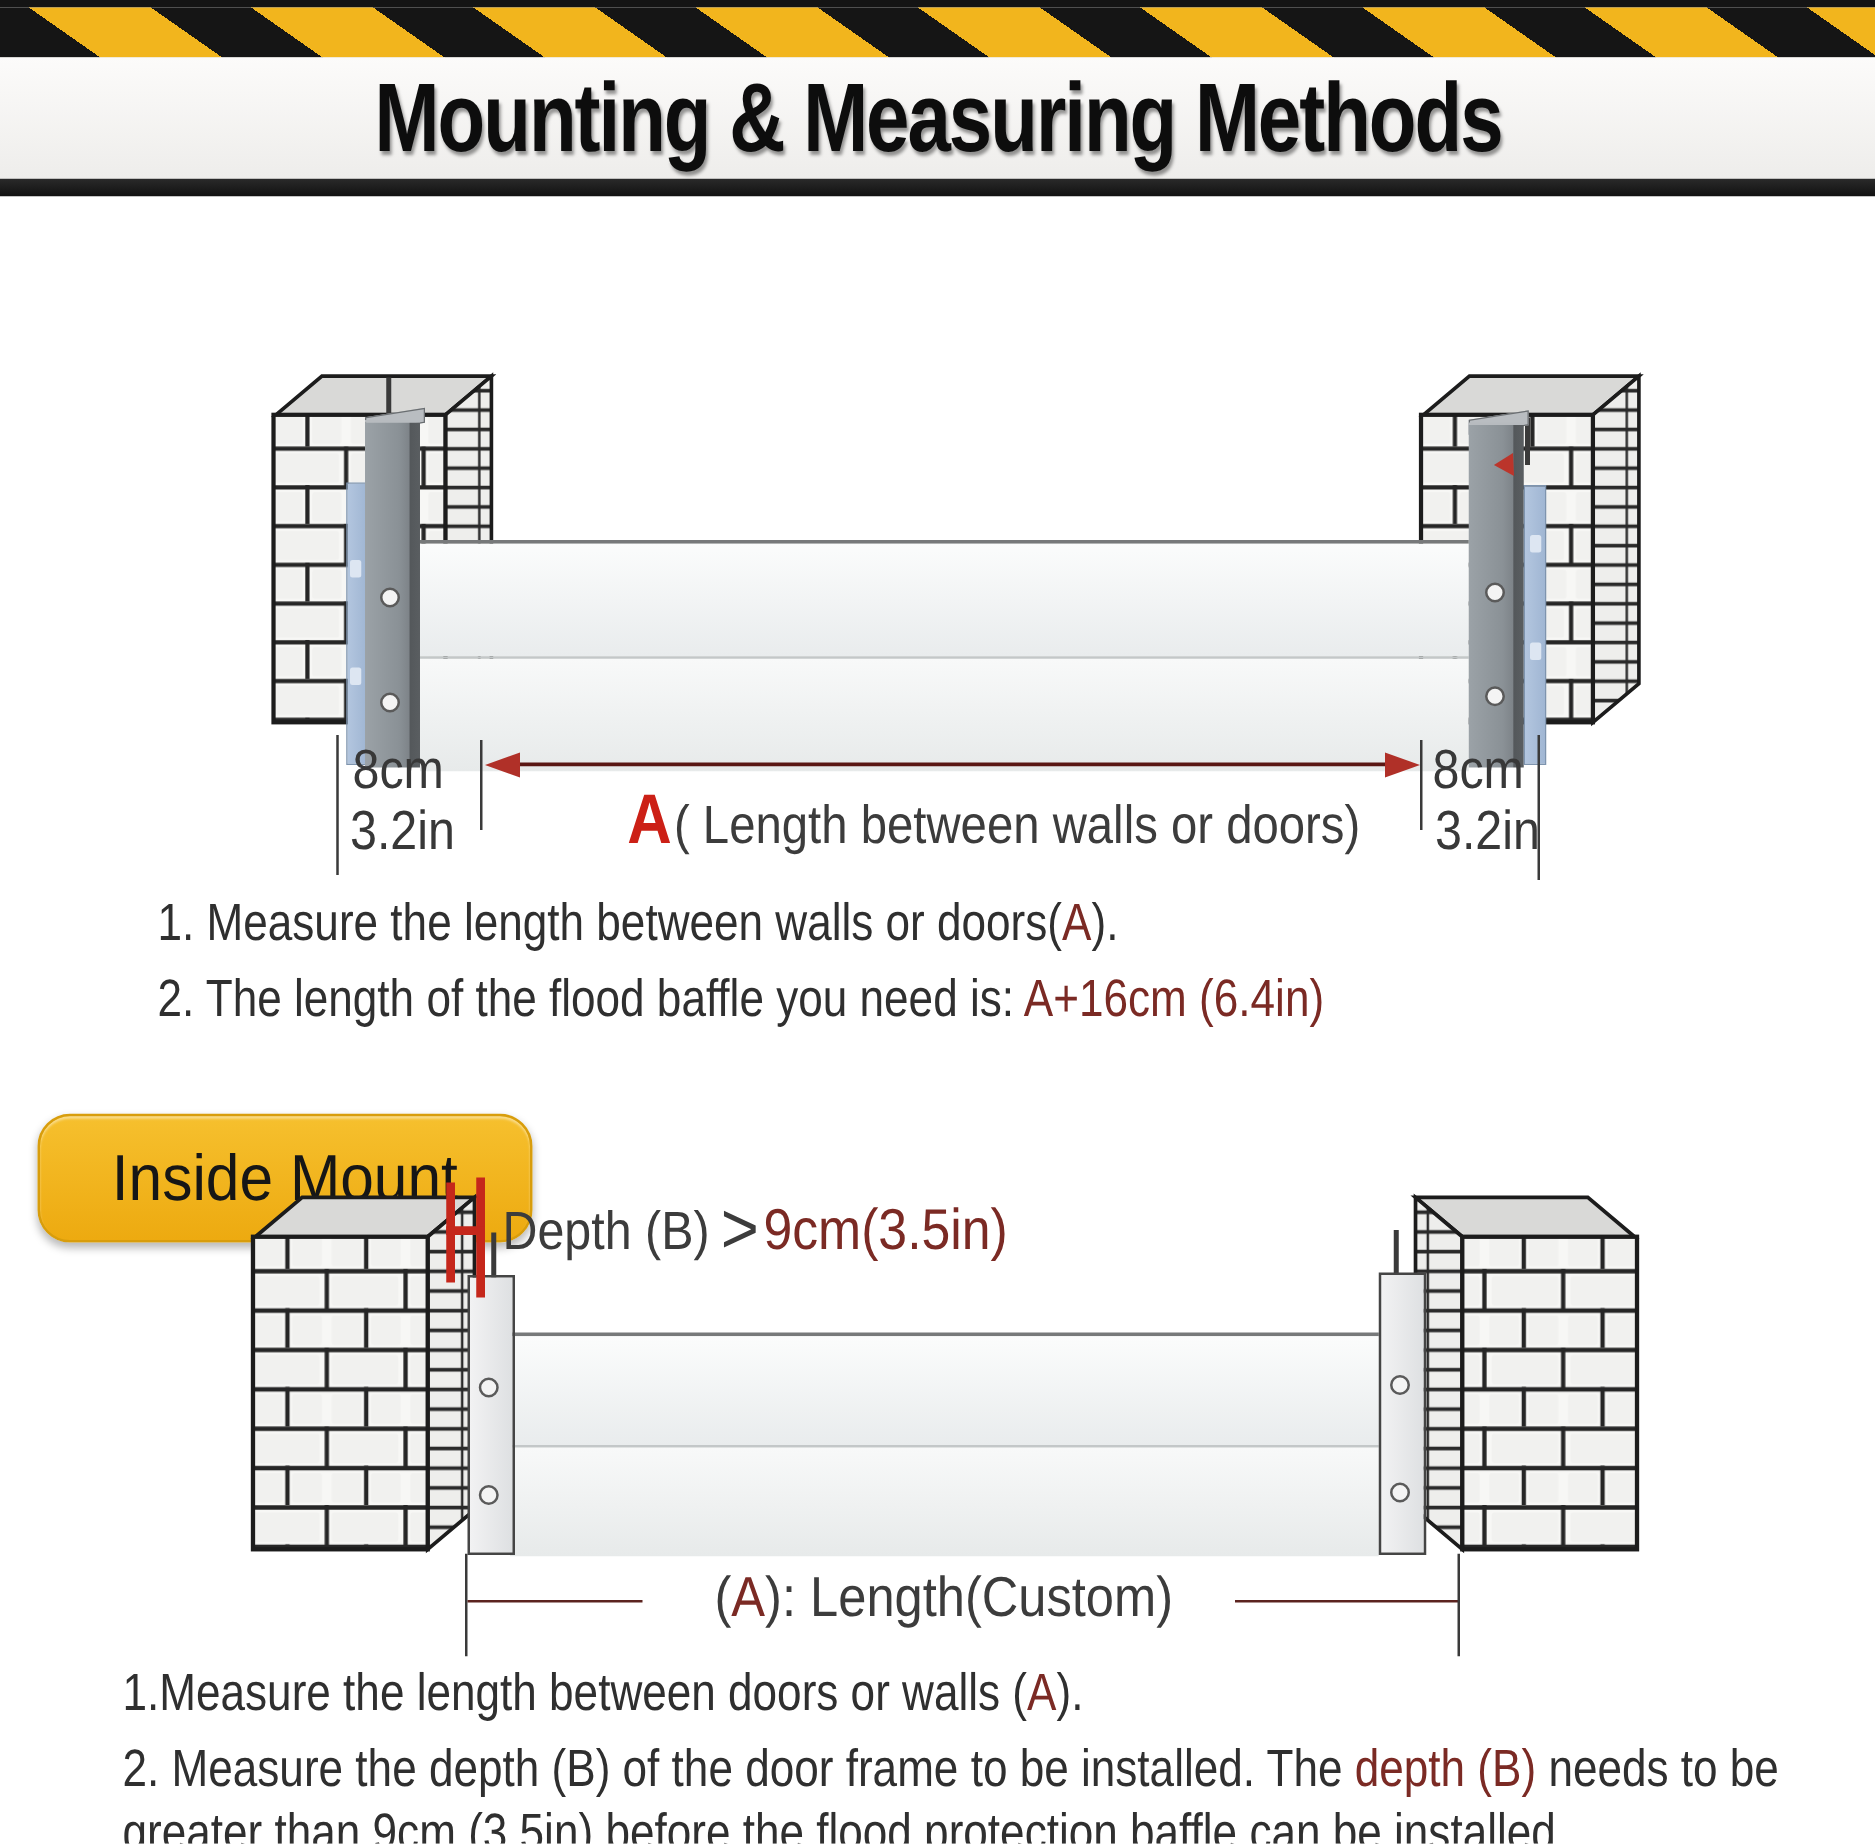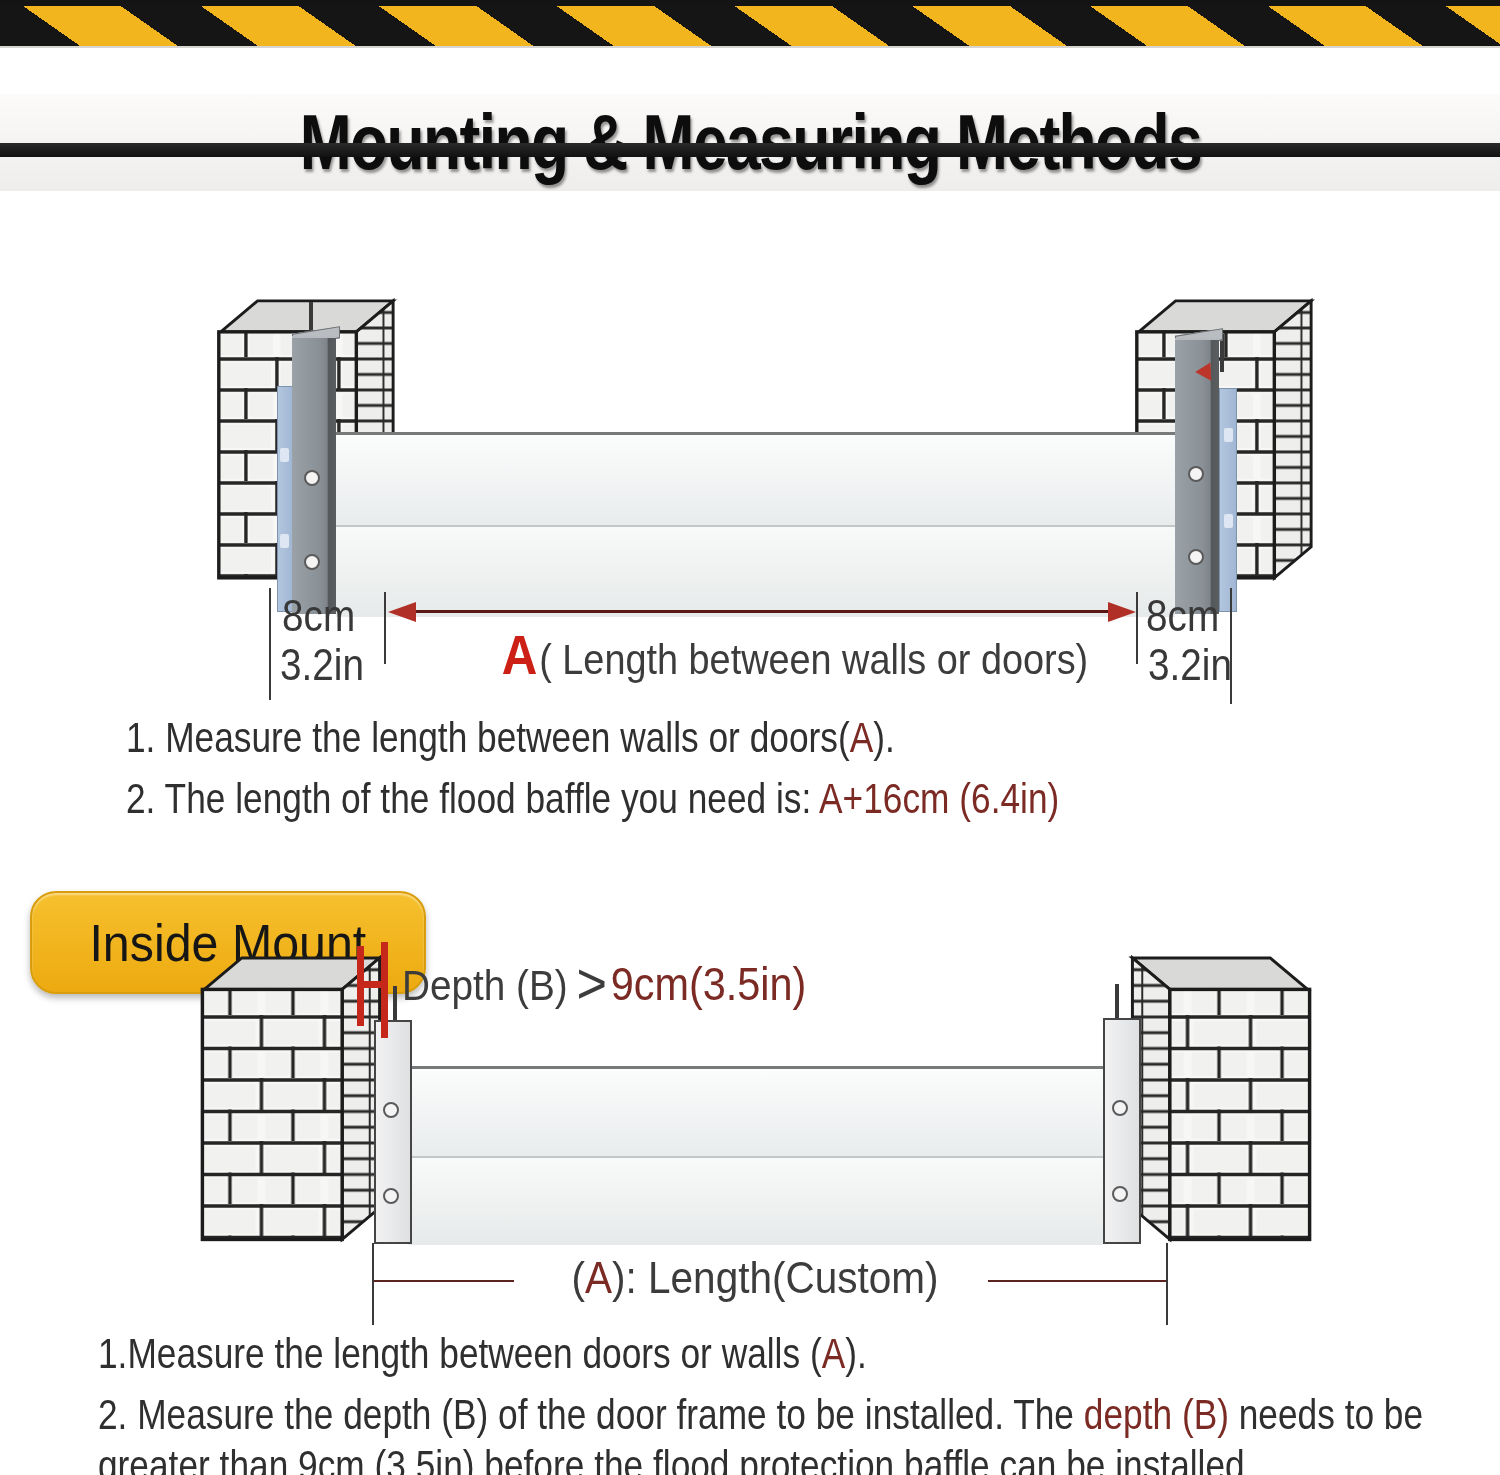--- a/index.html
+++ b/index.html
@@ -6,21 +6,21 @@
   #stage{position:relative;width:1500px;height:1475px;background:#ffffff;overflow:hidden;
          font-family:"Liberation Sans",sans-serif;}
   .abs{position:absolute;}
   
   .topline{left:0;top:0;width:1500px;height:6px;background:#141414;}
   .hazard{left:0;top:6px;width:1500px;height:40px;
     background:repeating-linear-gradient(35deg,#151515 0 46px,#f2b51d 46px 102px);
     border-bottom:2px solid #d7d5d2;}
   .titlearea{left:0;top:46px;width:1500px;height:97px;
     background:linear-gradient(#fcfbfa,#eeedeb);
-    display:flex;align-items:center;justify-content:center;margin-top:48px;}
+    display:flex;align-items:center;justify-content:center;}
   .title{font-size:78px;font-weight:700;color:#0d0d0d;letter-spacing:-2px;
     display:inline-block;transform:scaleX(.8);white-space:nowrap;
     text-shadow:2px 3px 3px rgba(0,0,0,.4);}
   .darkbar{left:0;top:143px;width:1500px;height:14px;background:linear-gradient(#2a2a2a,#111);}
   
   .ylabel{background:linear-gradient(#f6c02e,#edaa10);border:2px solid #d89d0c;border-radius:26px;
     box-shadow:0 4px 7px rgba(0,0,0,.28), inset 0 2px 2px rgba(255,255,255,.45);
     display:flex;align-items:center;justify-content:center;}
   .ylabel span{font-size:52px;color:#161616;font-weight:500;display:inline-block;transform:scaleX(.93);white-space:nowrap;}
   

